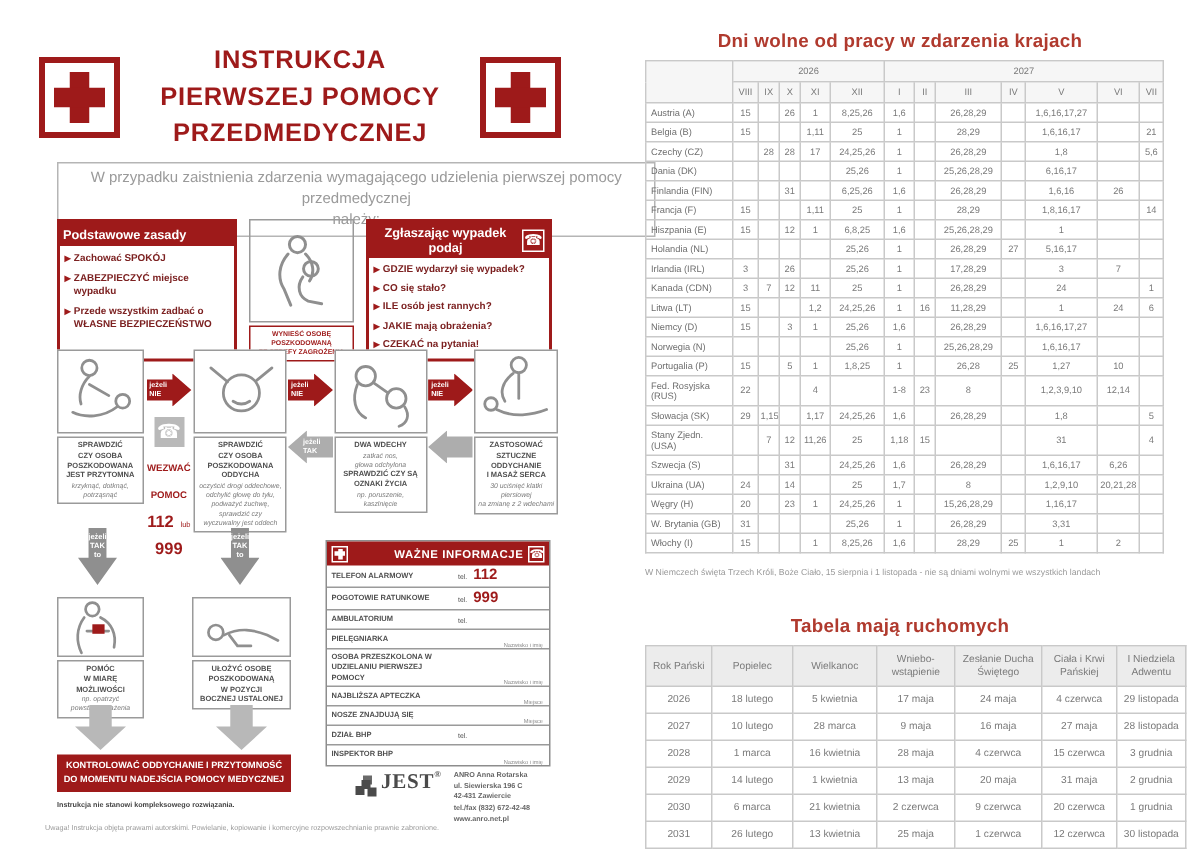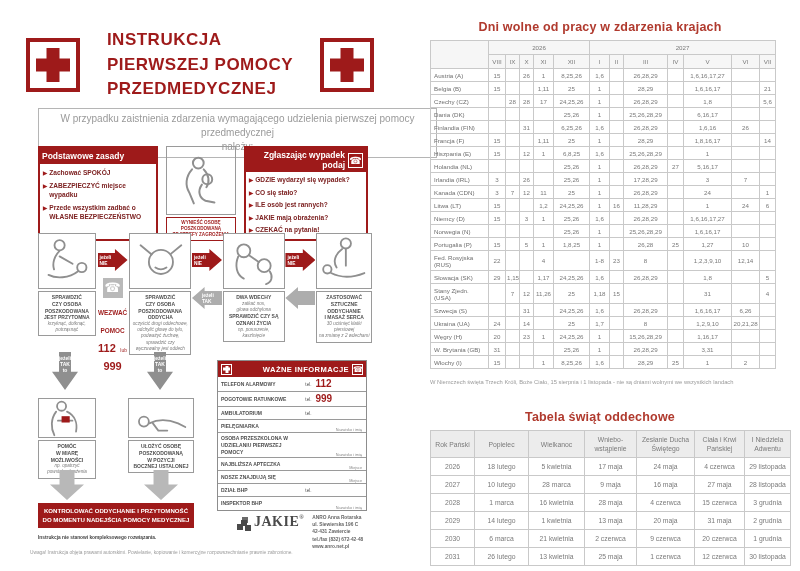--- a/index.html
+++ b/index.html
@@ -8,39 +8,39 @@
          --red:#9e1a1a; --rust:#b03a2e; --grid:#c9c9c9; --gtxt:#7a7a7a; }
   .pre { white-space:pre-line; }
 
   
   .poster { position:absolute; left:0; top:0; width:400px; height:571px; }
 
   .p-header { position:absolute; left:26px; top:28px; width:348px; display:flex; justify-content:space-between; align-items:center; }
   .cross-box { width:54px; height:54px; border:4px solid var(--red); position:relative; background:#fff; flex:0 0 auto; }
   .cross-box .cv { position:absolute; left:50%; transform:translateX(-50%); top:6px; bottom:6px; width:13px; background:var(--red); }
   .cross-box .ch { position:absolute; top:50%; transform:translateY(-50%); left:6px; right:6px; height:13px; background:var(--red); }
-  .p-title { font-size:17px; font-weight:bold; color:var(--red); text-align:left; line-height:1.45; letter-spacing:.5px; }
+  .p-title { font-size:17px; font-weight:bold; color:var(--red); text-align:center; line-height:1.45; letter-spacing:.5px; }
 
   .intro-box { position:absolute; left:38px; top:108px; width:399px; border:1px solid #b5b5b5; color:#9a9a9a;
                font-size:10px; text-align:center; padding:3px 8px; line-height:1.4; }
 
   .section-row { position:absolute; left:38px; top:146px; width:330px; display:flex; align-items:stretch; }
   .rules-box { width:120px; border:2px solid var(--red); display:flex; flex-direction:column; background:#fff; }
   .red-head { background:var(--red); color:#fff; font-weight:bold; font-size:8.5px; text-align:left; padding:3px 2px; line-height:1.2; }
   .rules-body { padding:5px 3px; display:flex; flex-direction:column; gap:4px; }
   .rule-item { display:flex; gap:2px; font-size:6.6px; font-weight:bold; color:#7c2121; line-height:1.35; text-align:left; }
   .rule-item .b { color:var(--red); font-size:5.5px; line-height:1.6; }
 
   .evac-col { width:70px; margin:0 8px; display:flex; flex-direction:column; }
   .evac-col .illu-sq { flex:1; border:1px solid #9a9a9a; display:flex; align-items:center; justify-content:center; }
   .evac-cap { border:1px solid var(--red); color:var(--red); font-size:4.6px; font-weight:bold; text-align:center; padding:1.5px 1px; margin-top:2px; line-height:1.35; }
 
   .report-box { flex:1; border:2px solid var(--red); display:flex; flex-direction:column; background:#fff; }
   .report-head { display:flex; align-items:center; gap:3px; padding:2px 3px; background:var(--red); }
-  .report-head .t { flex:1; color:#fff; font-weight:bold; font-size:8.5px; text-align:right; line-height:1.2; }
+  .report-head .t { flex:1; color:#fff; font-weight:bold; font-size:8.5px; text-align:center; line-height:1.2; }
   .phone-badge { width:15px; height:15px; border:1px solid #fff; color:#fff; font-size:10px; line-height:13px; text-align:center; flex:0 0 auto; }
   .report-body { padding:4px 3px; display:flex; flex-direction:column; gap:3.5px; }
 
   .flow-row { position:absolute; left:38px; top:233px; width:334px; display:flex; align-items:flex-start; }
   .step { display:flex; flex-direction:column; }
   .stepA{width:58px} .stepB{width:62px} .stepC{width:62px} .stepD{width:56px}
   .illu { height:56px; border:1px solid #9a9a9a; display:flex; align-items:center; justify-content:center; background:#fff; }
   .cap { margin-top:2px; border:1px solid #9a9a9a; padding:2px 1px; text-align:center; font-size:5px; font-weight:bold; color:#4f4f4f; line-height:1.35; background:#fff; }
   .cap .note { display:block; font-weight:normal; font-style:italic; color:#7a7a7a; font-size:4.6px; }
 
@@ -420,21 +420,21 @@
         <div class="info-row">
           <span class="lab">INSPEKTOR BHP</span>
           <span class="sub">Nazwisko i imię</span>
         </div>
       </div>
   </div>
 
   <div class="anro-wrap">
     <div class="anro-logo">
       <span class="anro-ico"></span>
-      <span>JAKIE</span>
+      <span>JEST</span>
         <sup class="anro-reg">®</sup>
     </div>
     <div class="anro-addr pre">ANRO Anna Rotarska
 ul. Siewierska 196 C
 42-431 Zawiercie
 tel./fax (832) 672-42-48
 www.anro.net.pl</div>
   </div>
 </div>
 
@@ -805,21 +805,21 @@
           <td>28,29</td>
           <td>25</td>
           <td>1</td>
           <td>2</td>
           <td></td>
         </tr>
       </tbody>
     </table>
   <div class="tfoot-note">W Niemczech święta Trzech Króli, Boże Ciało, 15 sierpnia i 1 listopada - nie są dniami wolnymi we wszystkich landach</div>
 
-  <div class="rtitle" id="t2-title">Tabela świąt oddechowe</div>
+  <div class="rtitle" id="t2-title">Tabela mają ruchomych</div>
   <table class="feasts" id="feasts-table">
       <colgroup>
         <col style="width: 44px;">
         <col style="width: 54px;">
         <col style="width: 56px;">
         <col style="width: 52px;">
         <col style="width: 58px;">
         <col style="width: 50px;">
         <col style="width: 46px;">
       </colgroup>

